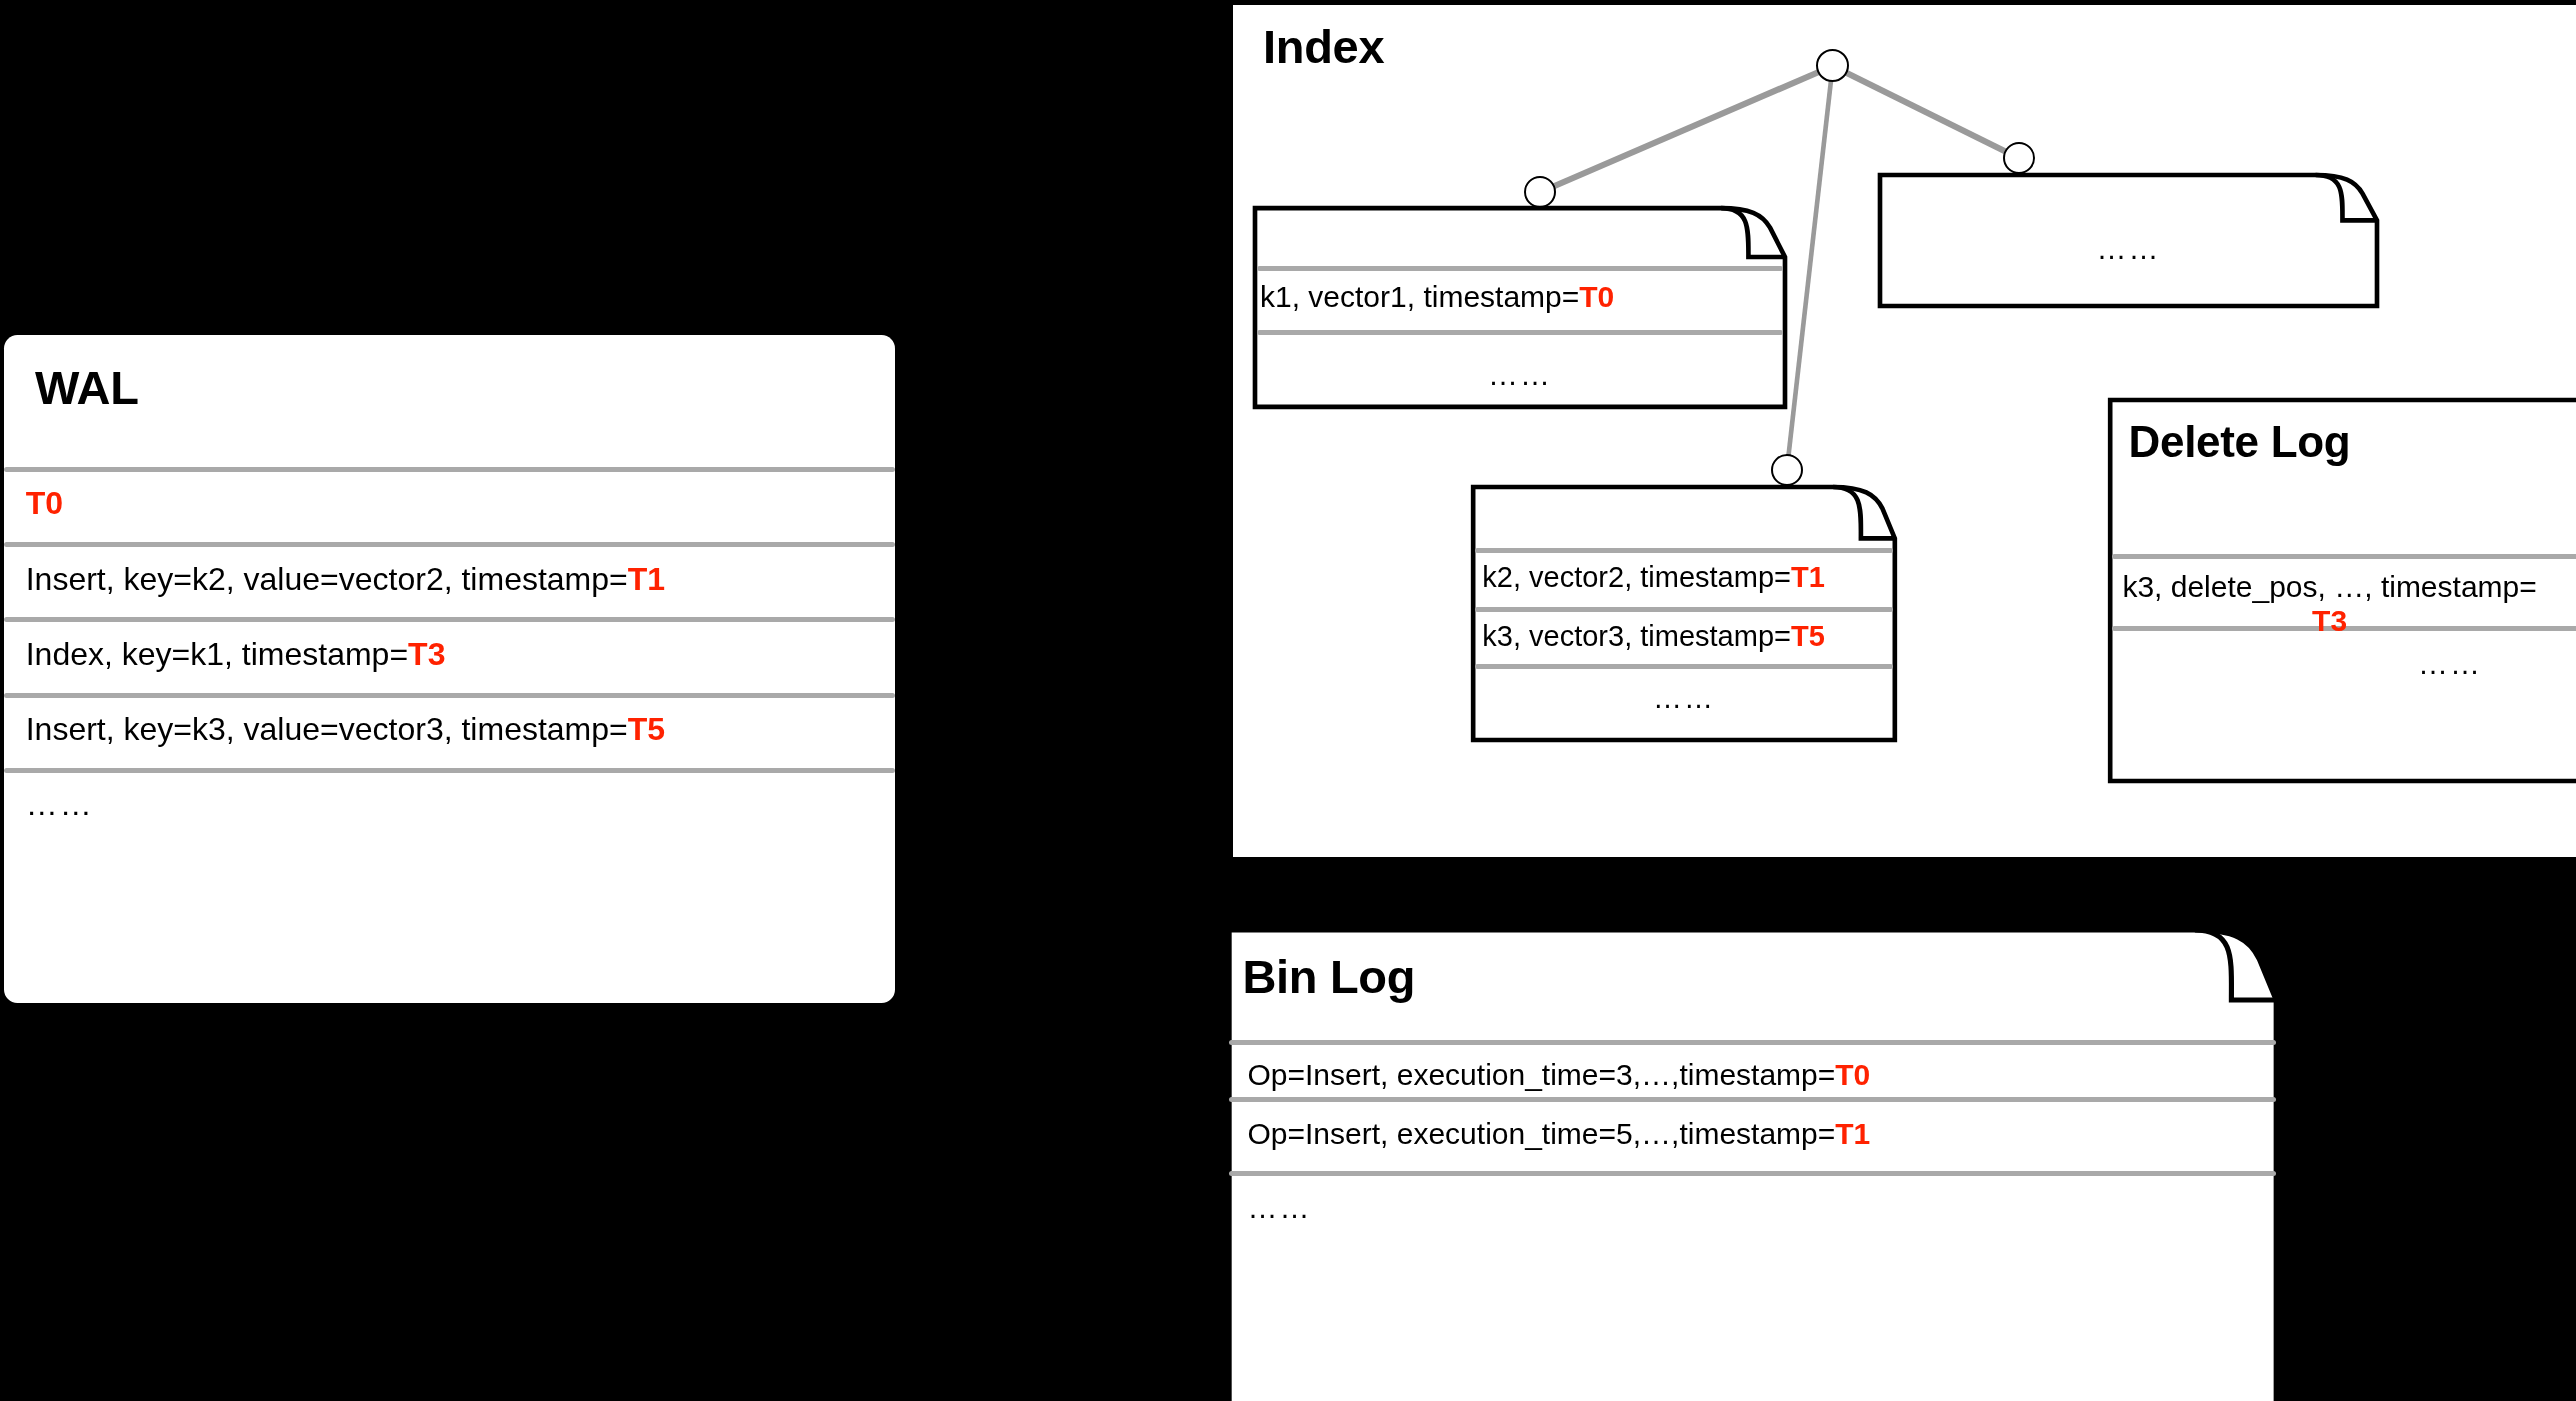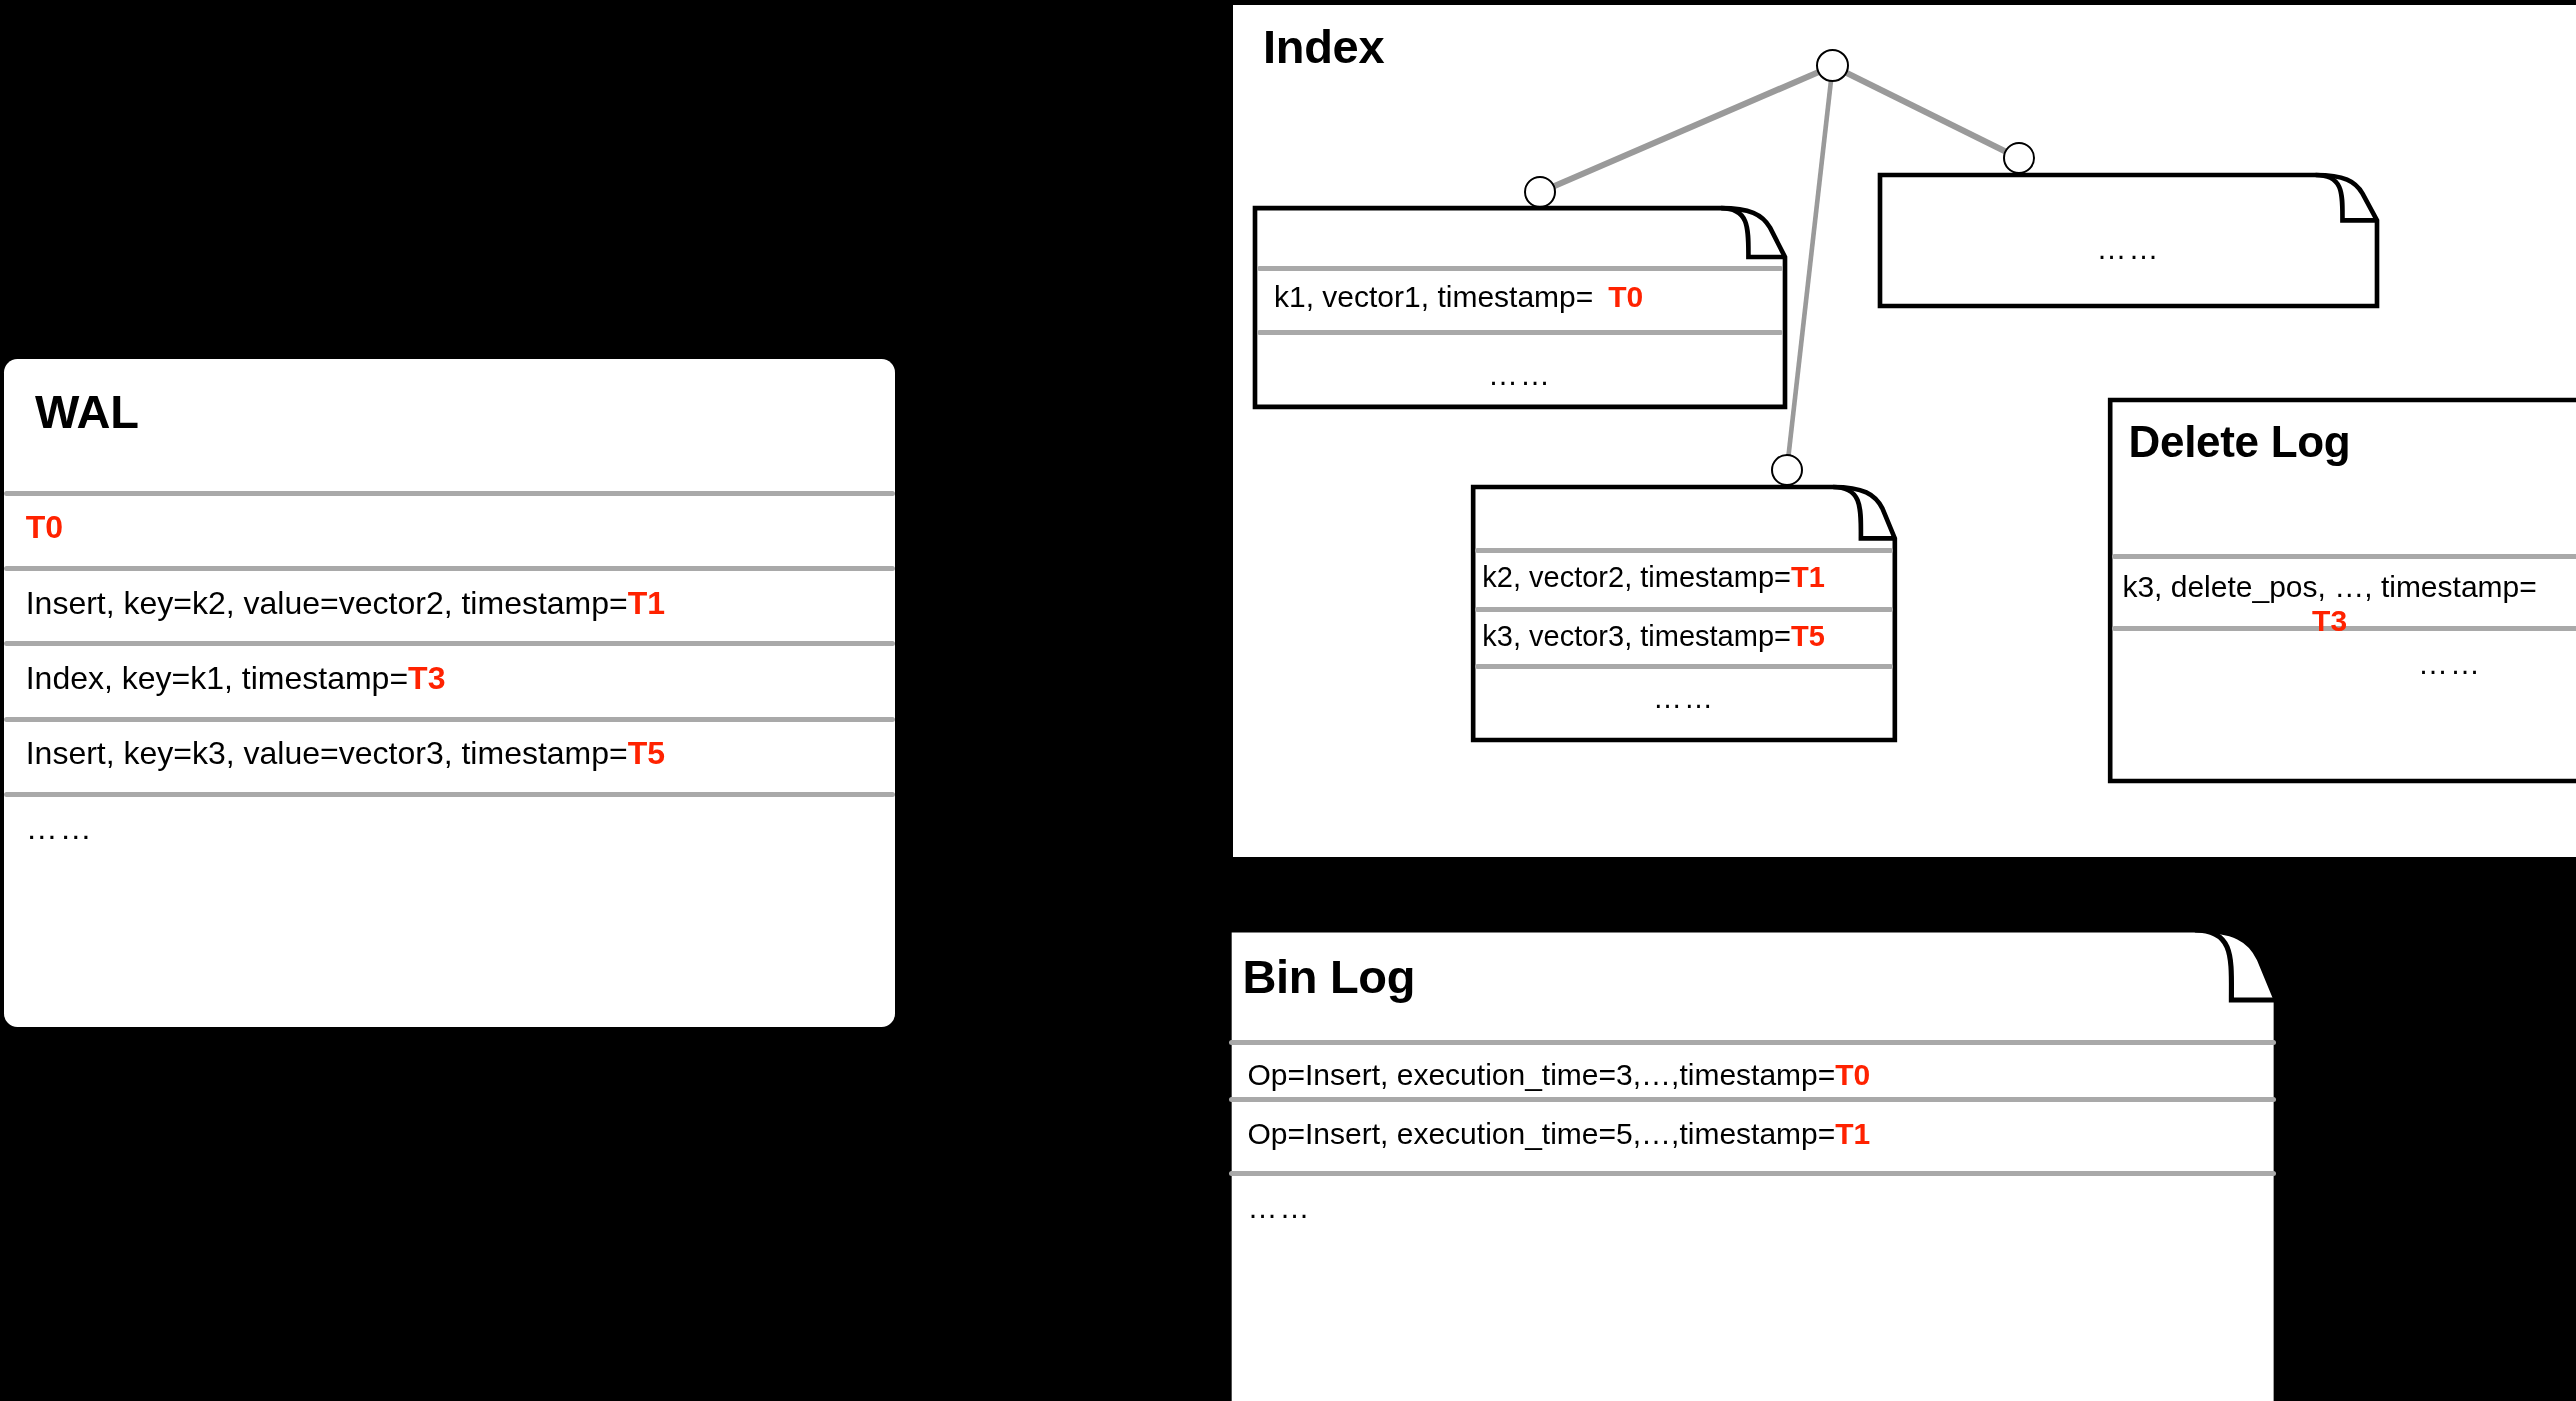--- a/index.html
+++ b/index.html
@@ -1,21 +1,21 @@
 <!DOCTYPE html>
 <html style="font-size:8.2px"><head>
 <meta charset="utf-8">
 <style>
   html,body{margin:0;padding:0;background:#000;}
   body{
     width:2817px;height:1402px;position:relative;overflow:hidden;
     font-family:"Liberation Sans","DejaVu Sans",sans-serif;
   }
   .panel{position:absolute;background:#fff;box-sizing:border-box;}
-  .wal{left:4.1px;top:335px;width:891px;height:668px;border-radius:13.4px;margin-top:24px;}
+  .wal{left:4.1px;top:335px;width:891px;height:668px;border-radius:13.4px;}
   .index{left:1233px;top:5.2px;width:1580px;height:852px;}
 
   .title{
     position:absolute;font-weight:bold;color:#000;
     white-space:nowrap;letter-spacing:-0.3px;
   }
   .wal-title{left:31px;top:25px;font-size:47px;}
   .index-title{left:30px;top:13.4px;font-size:47px;}
 
   
@@ -94,21 +94,21 @@
   <div class="node-circle" style="left:770px;top:137px;width:32px;height:32px;"></div>
 
   <div class="doc" style="left:22px;top:203px;width:530px;height:199px;">
     <svg width="530" height="199" viewBox="0 0 1029 386">
       <path d="M0,0 L905,0 C960,0 985,12 1000,38 L1029,95 L1029,386 L0,386 Z" fill="#ffffff" stroke="#000000" stroke-width="9"></path>
       <path d="M905,0 C960,0 958,40 958,95 L1029,95" fill="none" stroke="#000000" stroke-width="9"></path>
     </svg>
     <div class="content">
       <div class="sep" style="left:2.1px;top:58px;width:526px;"></div>
       <div class="sep" style="left:2.1px;top:122px;width:526px;"></div>
-      <div class="row" style="left:19px;top:72px;font-size:30px;gap:15px;">
+      <div class="row" style="left:5px;top:72px;font-size:30px;">
         <span>k1, vector1, timestamp=</span>
           <span class="ts">T0</span>
       </div>
       <div class="row dots center" style="top:150px;font-size:30px;">
         <span>……</span>
       </div>
     </div>
   </div>
 
   <div class="doc" style="left:647px;top:170px;width:497px;height:131px;">

